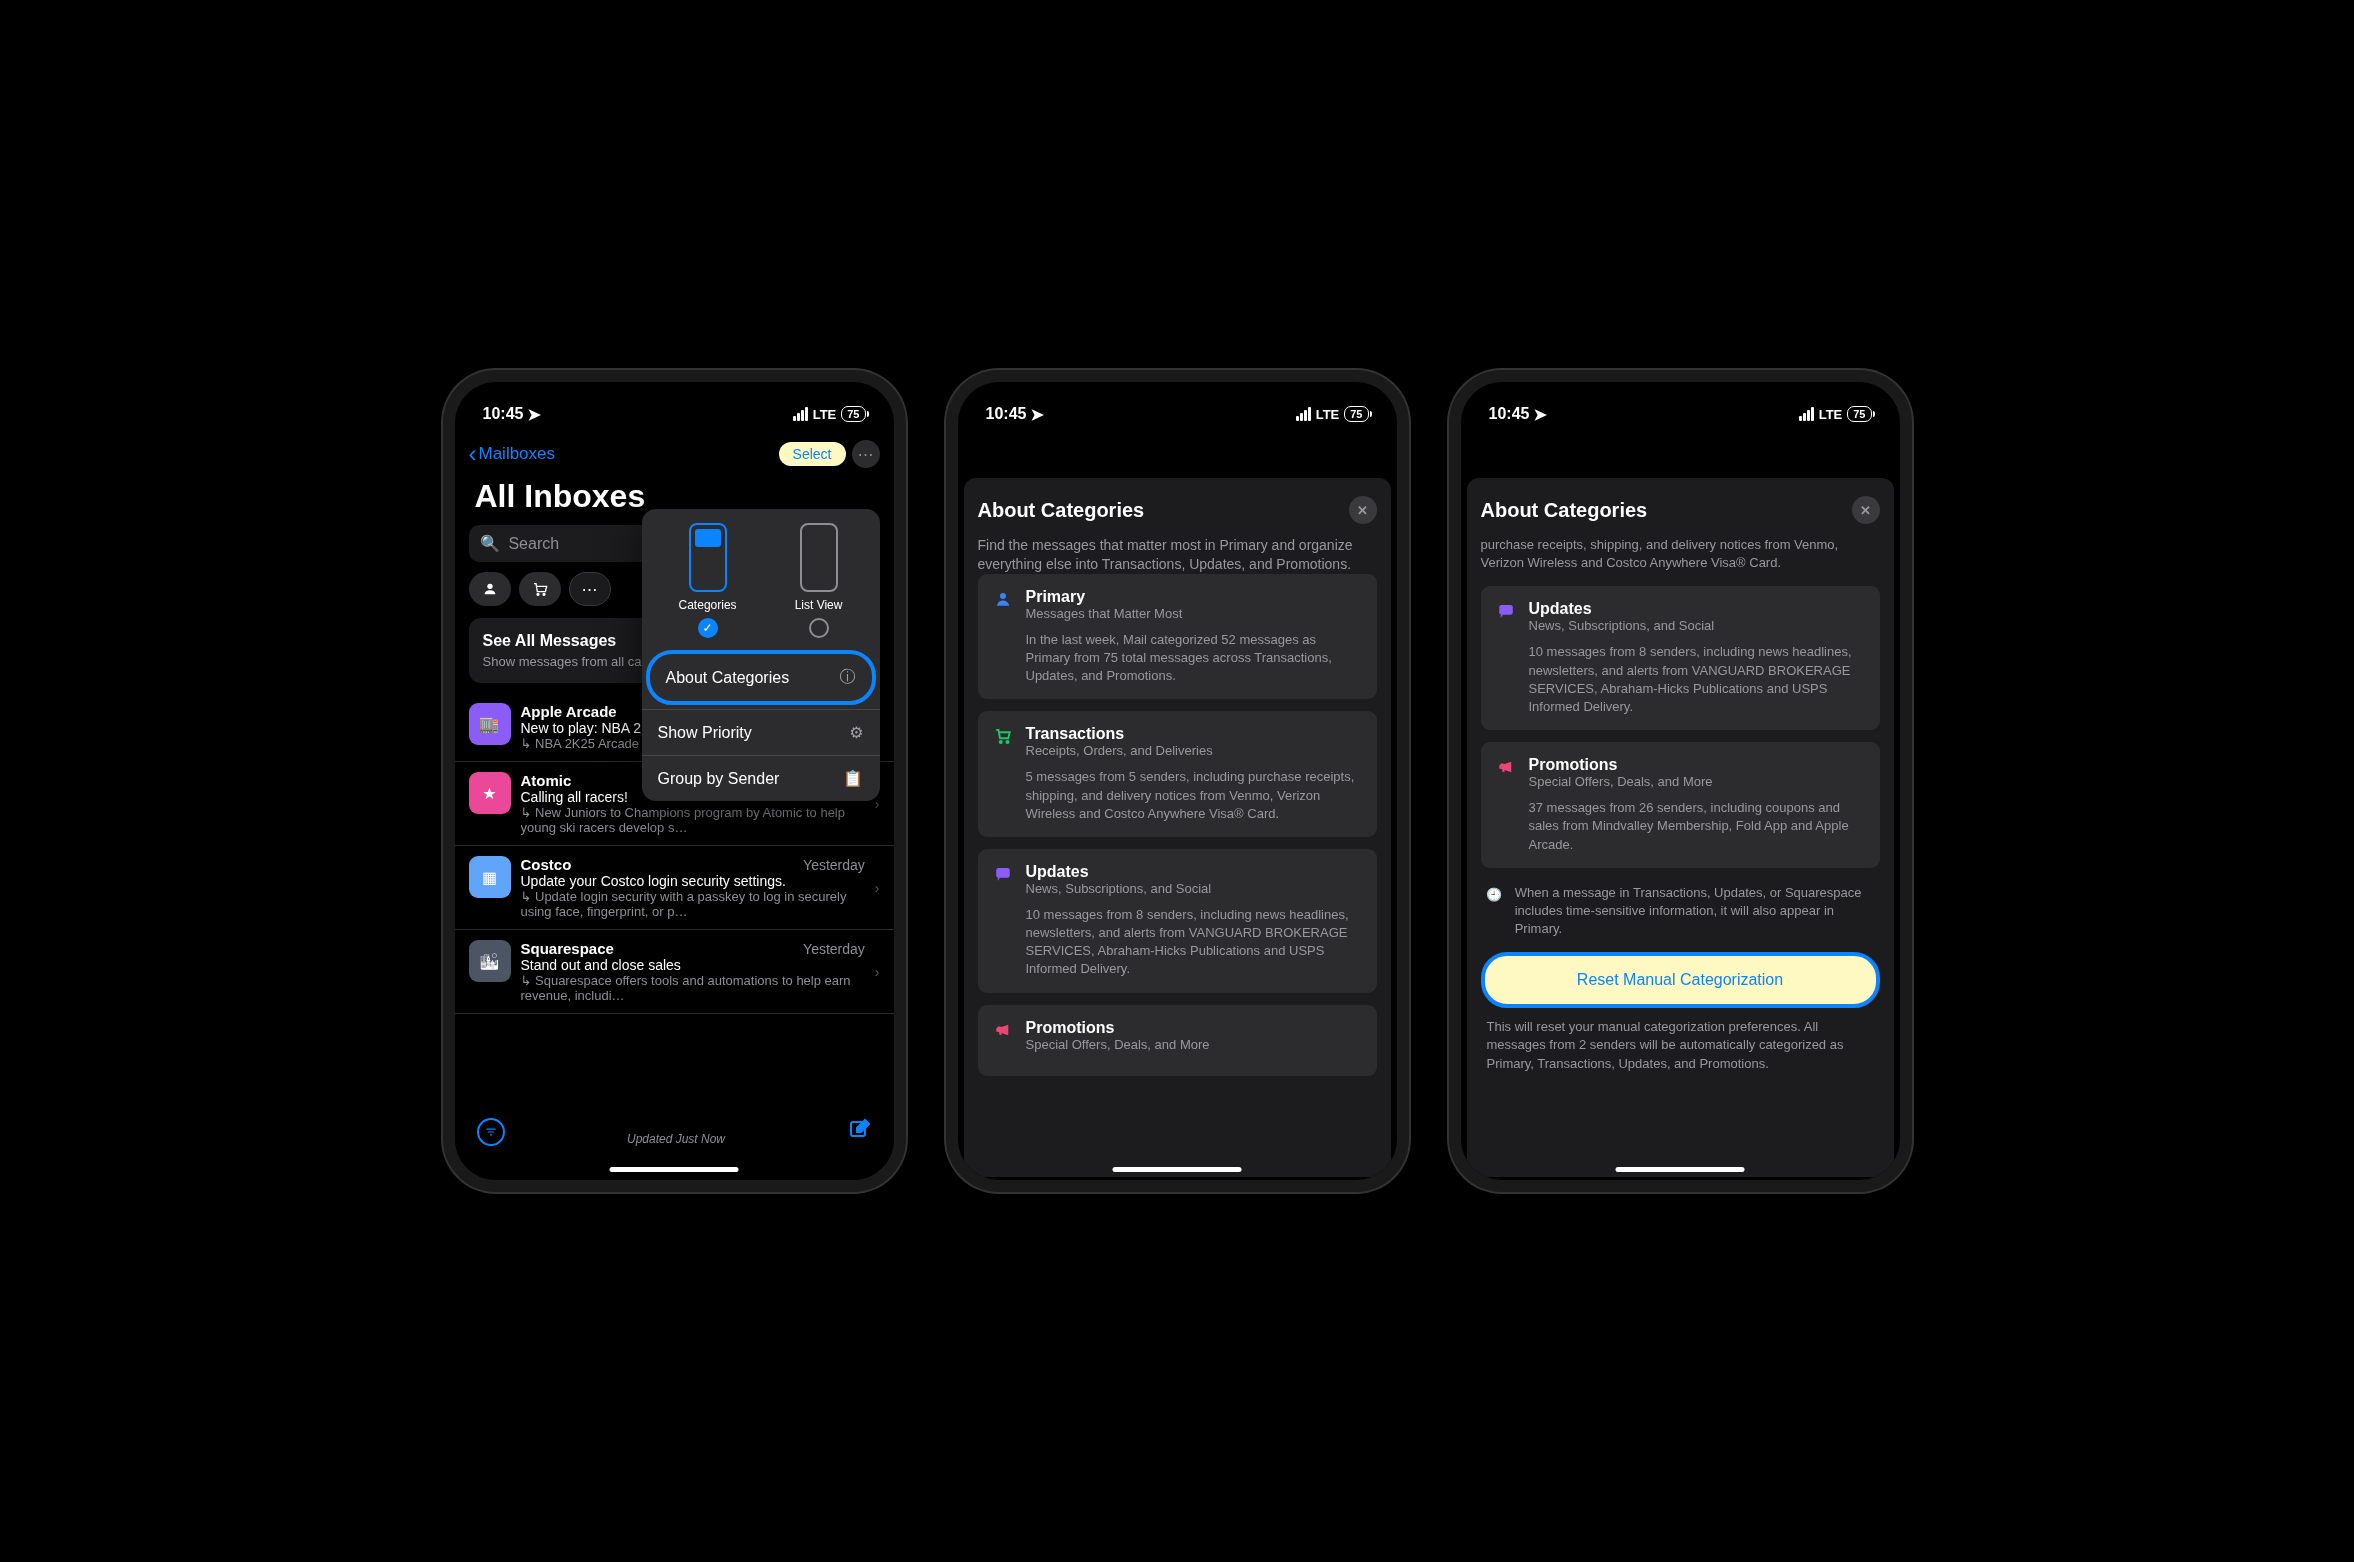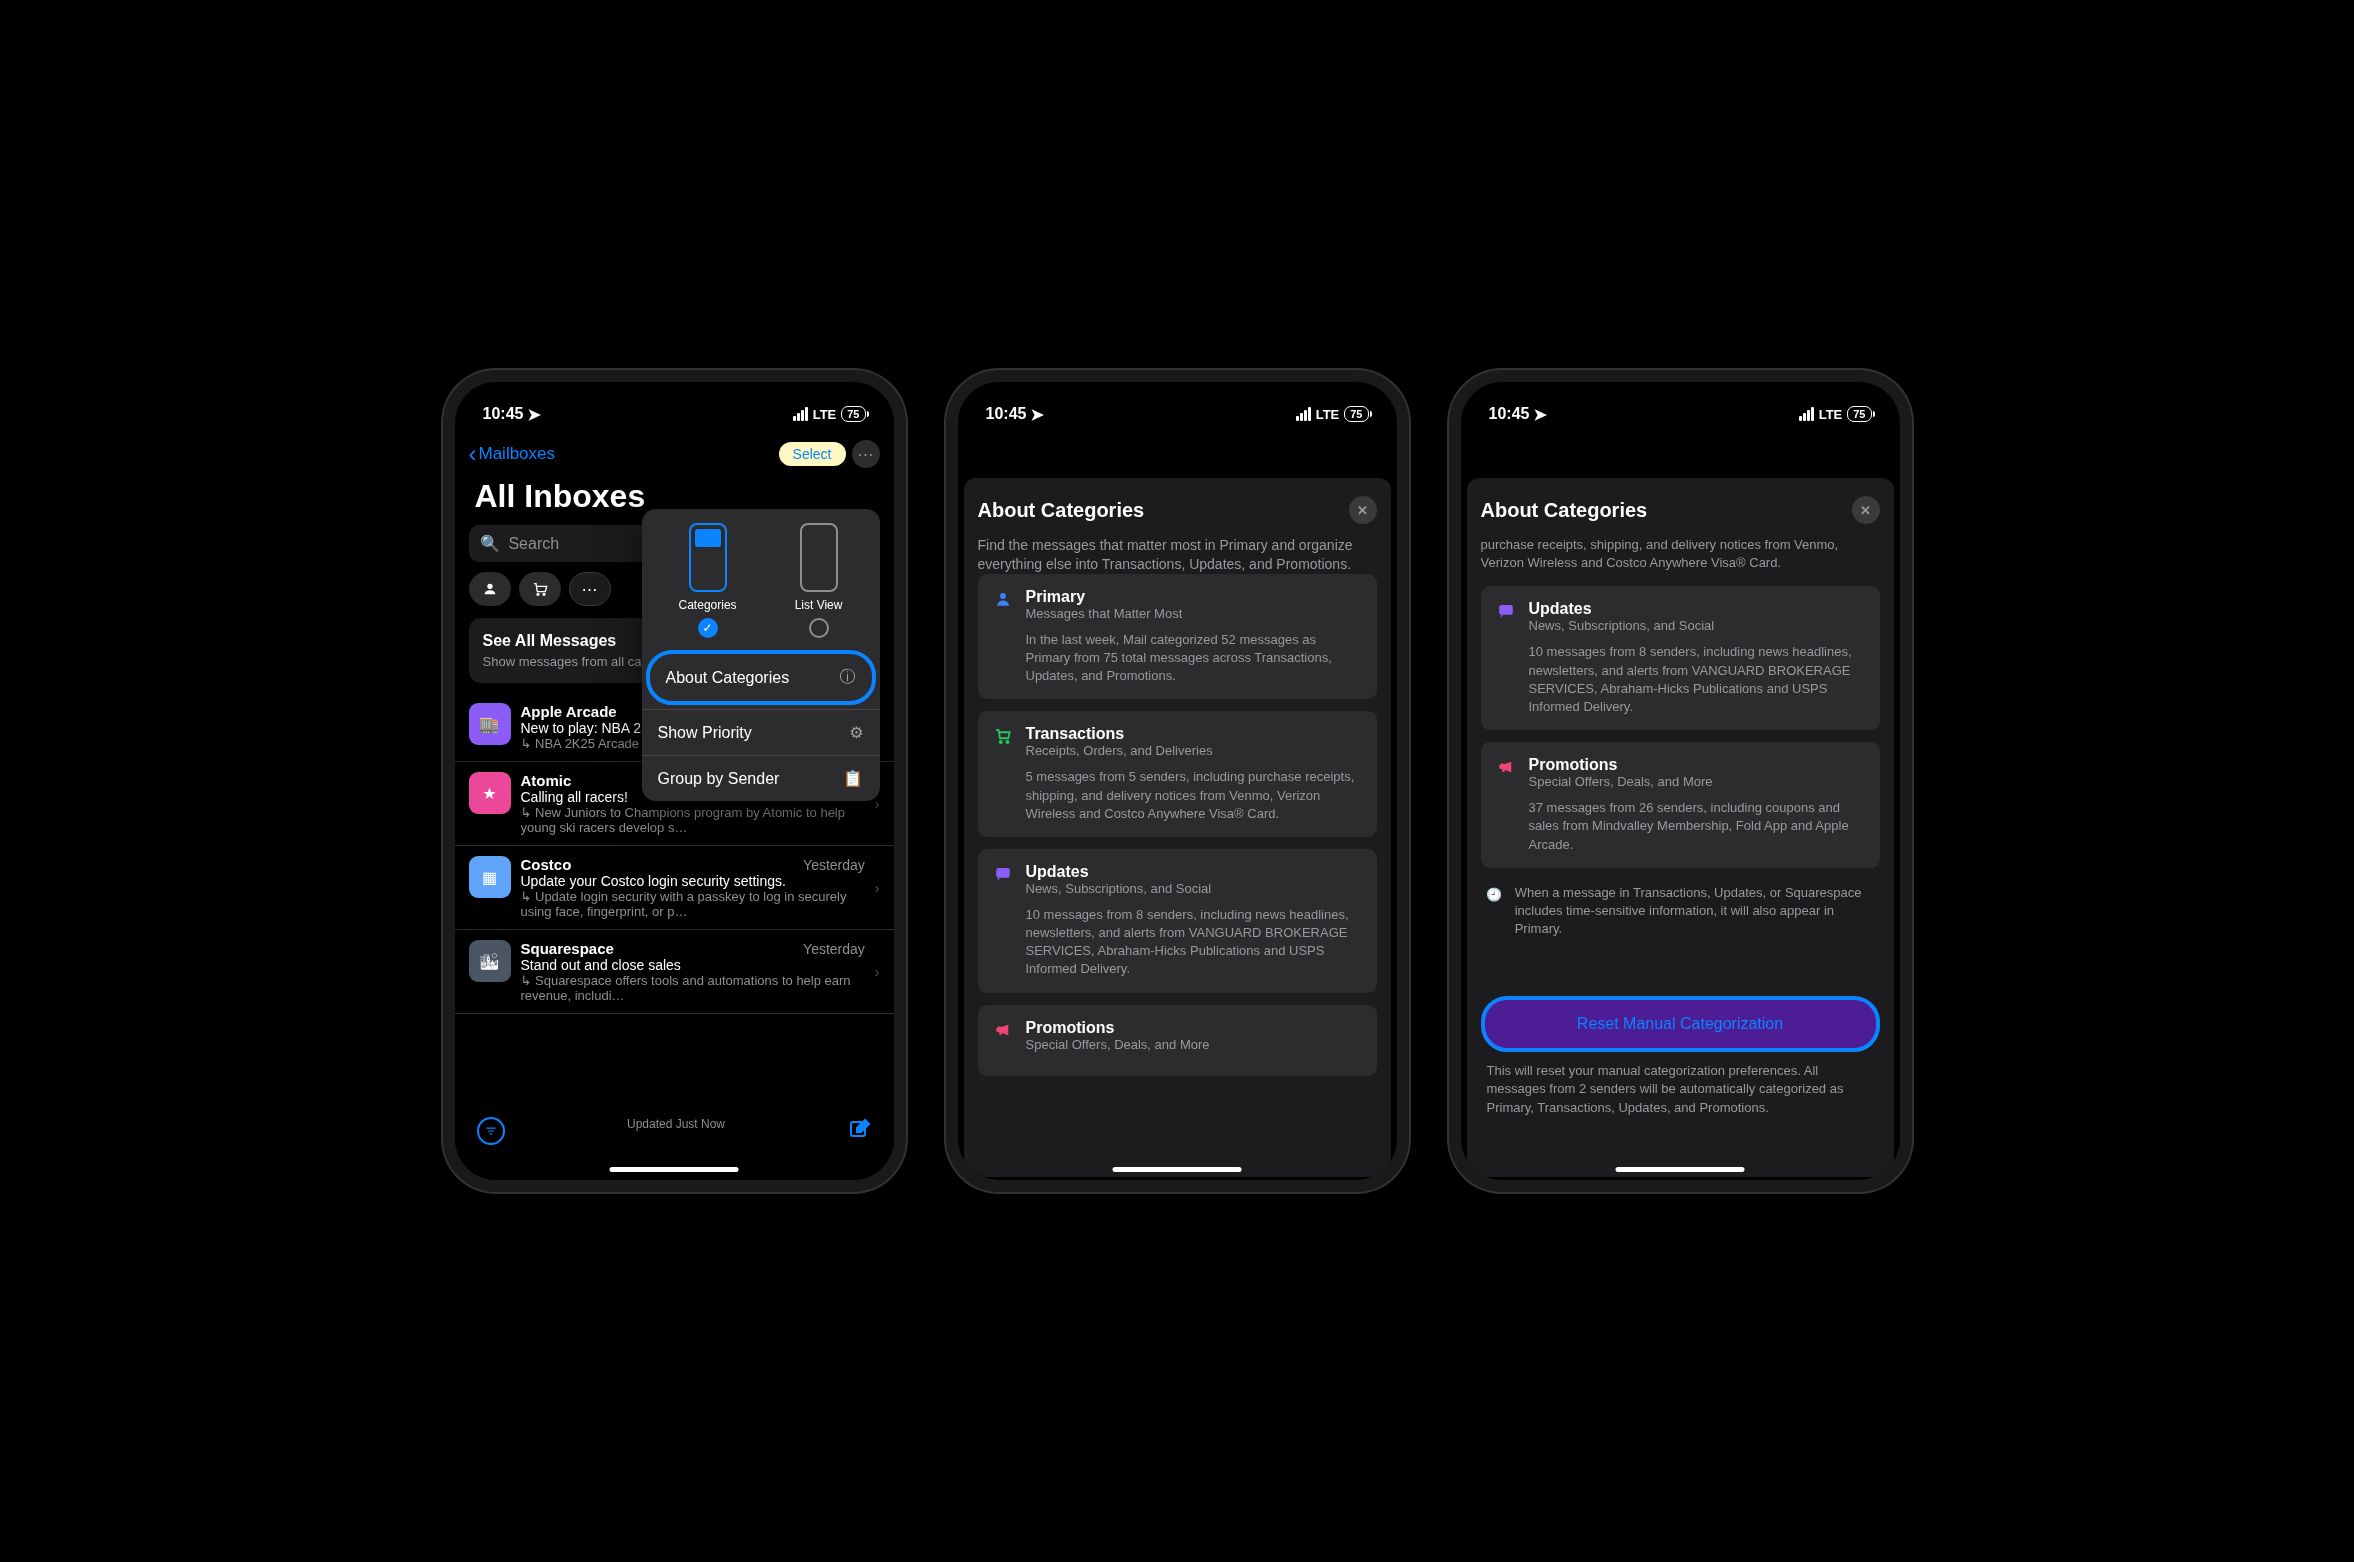--- a/index.html
+++ b/index.html
@@ -68,21 +68,21 @@
   .card-msg p { font-size:13px; color:#98989e; }
   .email-row { display:flex; padding:10px 14px; gap:10px; color:#fff; border-bottom: 0.5px solid #2c2c2e; }
   .email-avatar { width:42px; height:42px; border-radius:9px; flex-shrink:0; display:flex; align-items:center; justify-content:center; }
   .email-body { flex:1; min-width:0; }
   .email-head { display:flex; justify-content:space-between; align-items:baseline; }
   .email-sender { font-weight:600; font-size:15px; }
   .email-date { color:#8e8e93; font-size:14px; }
   .email-subj { font-size:14px; color:#fff; white-space:nowrap; overflow:hidden; text-overflow:ellipsis; }
   .email-prev { font-size:13px; color:#8e8e93; display:-webkit-box; -webkit-line-clamp:2; -webkit-box-orient:vertical; overflow:hidden; }
   .email-chevron { color:#5a5a5e; font-size:14px; align-self:center; }
-  .toolbar { position:absolute; bottom:0; left:0; right:0; padding: 14px 22px 34px; display:flex; justify-content:space-between; align-items:flex-start; background: linear-gradient(to bottom, rgba(0,0,0,0) 0%, #000 30%); }
+  .toolbar { position:absolute; bottom:0; left:0; right:0; padding: 14px 22px 34px; display:flex; justify-content:space-between; align-items:flex-end; background: linear-gradient(to bottom, rgba(0,0,0,0) 0%, #000 30%); font-style: italic; }
   .toolbar-center { color:#8e8e93; font-size:12px; }
   .toolbar-icon { color:#0a84ff; font-size:20px; }
   .circle-icon { width:28px; height:28px; border:2px solid #0a84ff; border-radius:50%; display:flex; align-items:center; justify-content:center; }
   .home-indicator { position:absolute; bottom:8px; left:50%; transform:translateX(-50%); width:129px; height:5px; background:#fff; border-radius:3px; z-index:200; }
 
   
   .popover {
     position: absolute;
     top: 127px;
     right: 14px;
@@ -125,22 +125,22 @@
   .cat-card { background:#2c2c2e; border-radius:9px; padding:14px; margin-bottom:12px; display:flex; gap:12px; }
   .cat-icon { width:22px; flex-shrink:0; display:flex; justify-content:center; padding-top:2px; font-size:16px; }
   .cat-content { flex:1; }
   .cat-title { color:#fff; font-weight:600; font-size:16px; }
   .cat-sub { color:#98989e; font-size:13px; margin-bottom:10px; }
   .cat-detail { color:#98989e; font-size:13px; line-height:1.4; }
   .truncated-top { color:#98989e; font-size:13px; line-height:1.4; margin-bottom:14px; }
   .footnote { display:flex; gap:12px; padding: 4px 6px 14px; color:#98989e; font-size:13px; line-height:1.4; }
   .footnote-icon { flex-shrink:0; padding-top:2px; }
   .reset-btn {
-    background:#4c1d95; color:#0a84ff; border-radius:26px; padding:15px; text-align:center;
-    font-size:16px; font-weight:500; border: 4px solid #0a84ff; margin-bottom:10px;margin-top:44px;
+    background:#fef9c3; color:#0a84ff; border-radius:26px; padding:15px; text-align:center;
+    font-size:16px; font-weight:500; border: 4px solid #0a84ff; margin-bottom:10px;
   }
   .reset-desc { color:#98989e; font-size:13px; line-height:1.4; padding: 0 6px; }
   .scroll-content { overflow-y: hidden; height: calc(100% - 50px); }
   .ic-primary{color:#3b82f6}.ic-trans{color:#22c55e}.ic-updates{color:#8b5cf6}.ic-promo{color:#ef4476}
 </style>
 </head>
 <body>
 
 <div class="phone">
   <div class="notch"></div>

